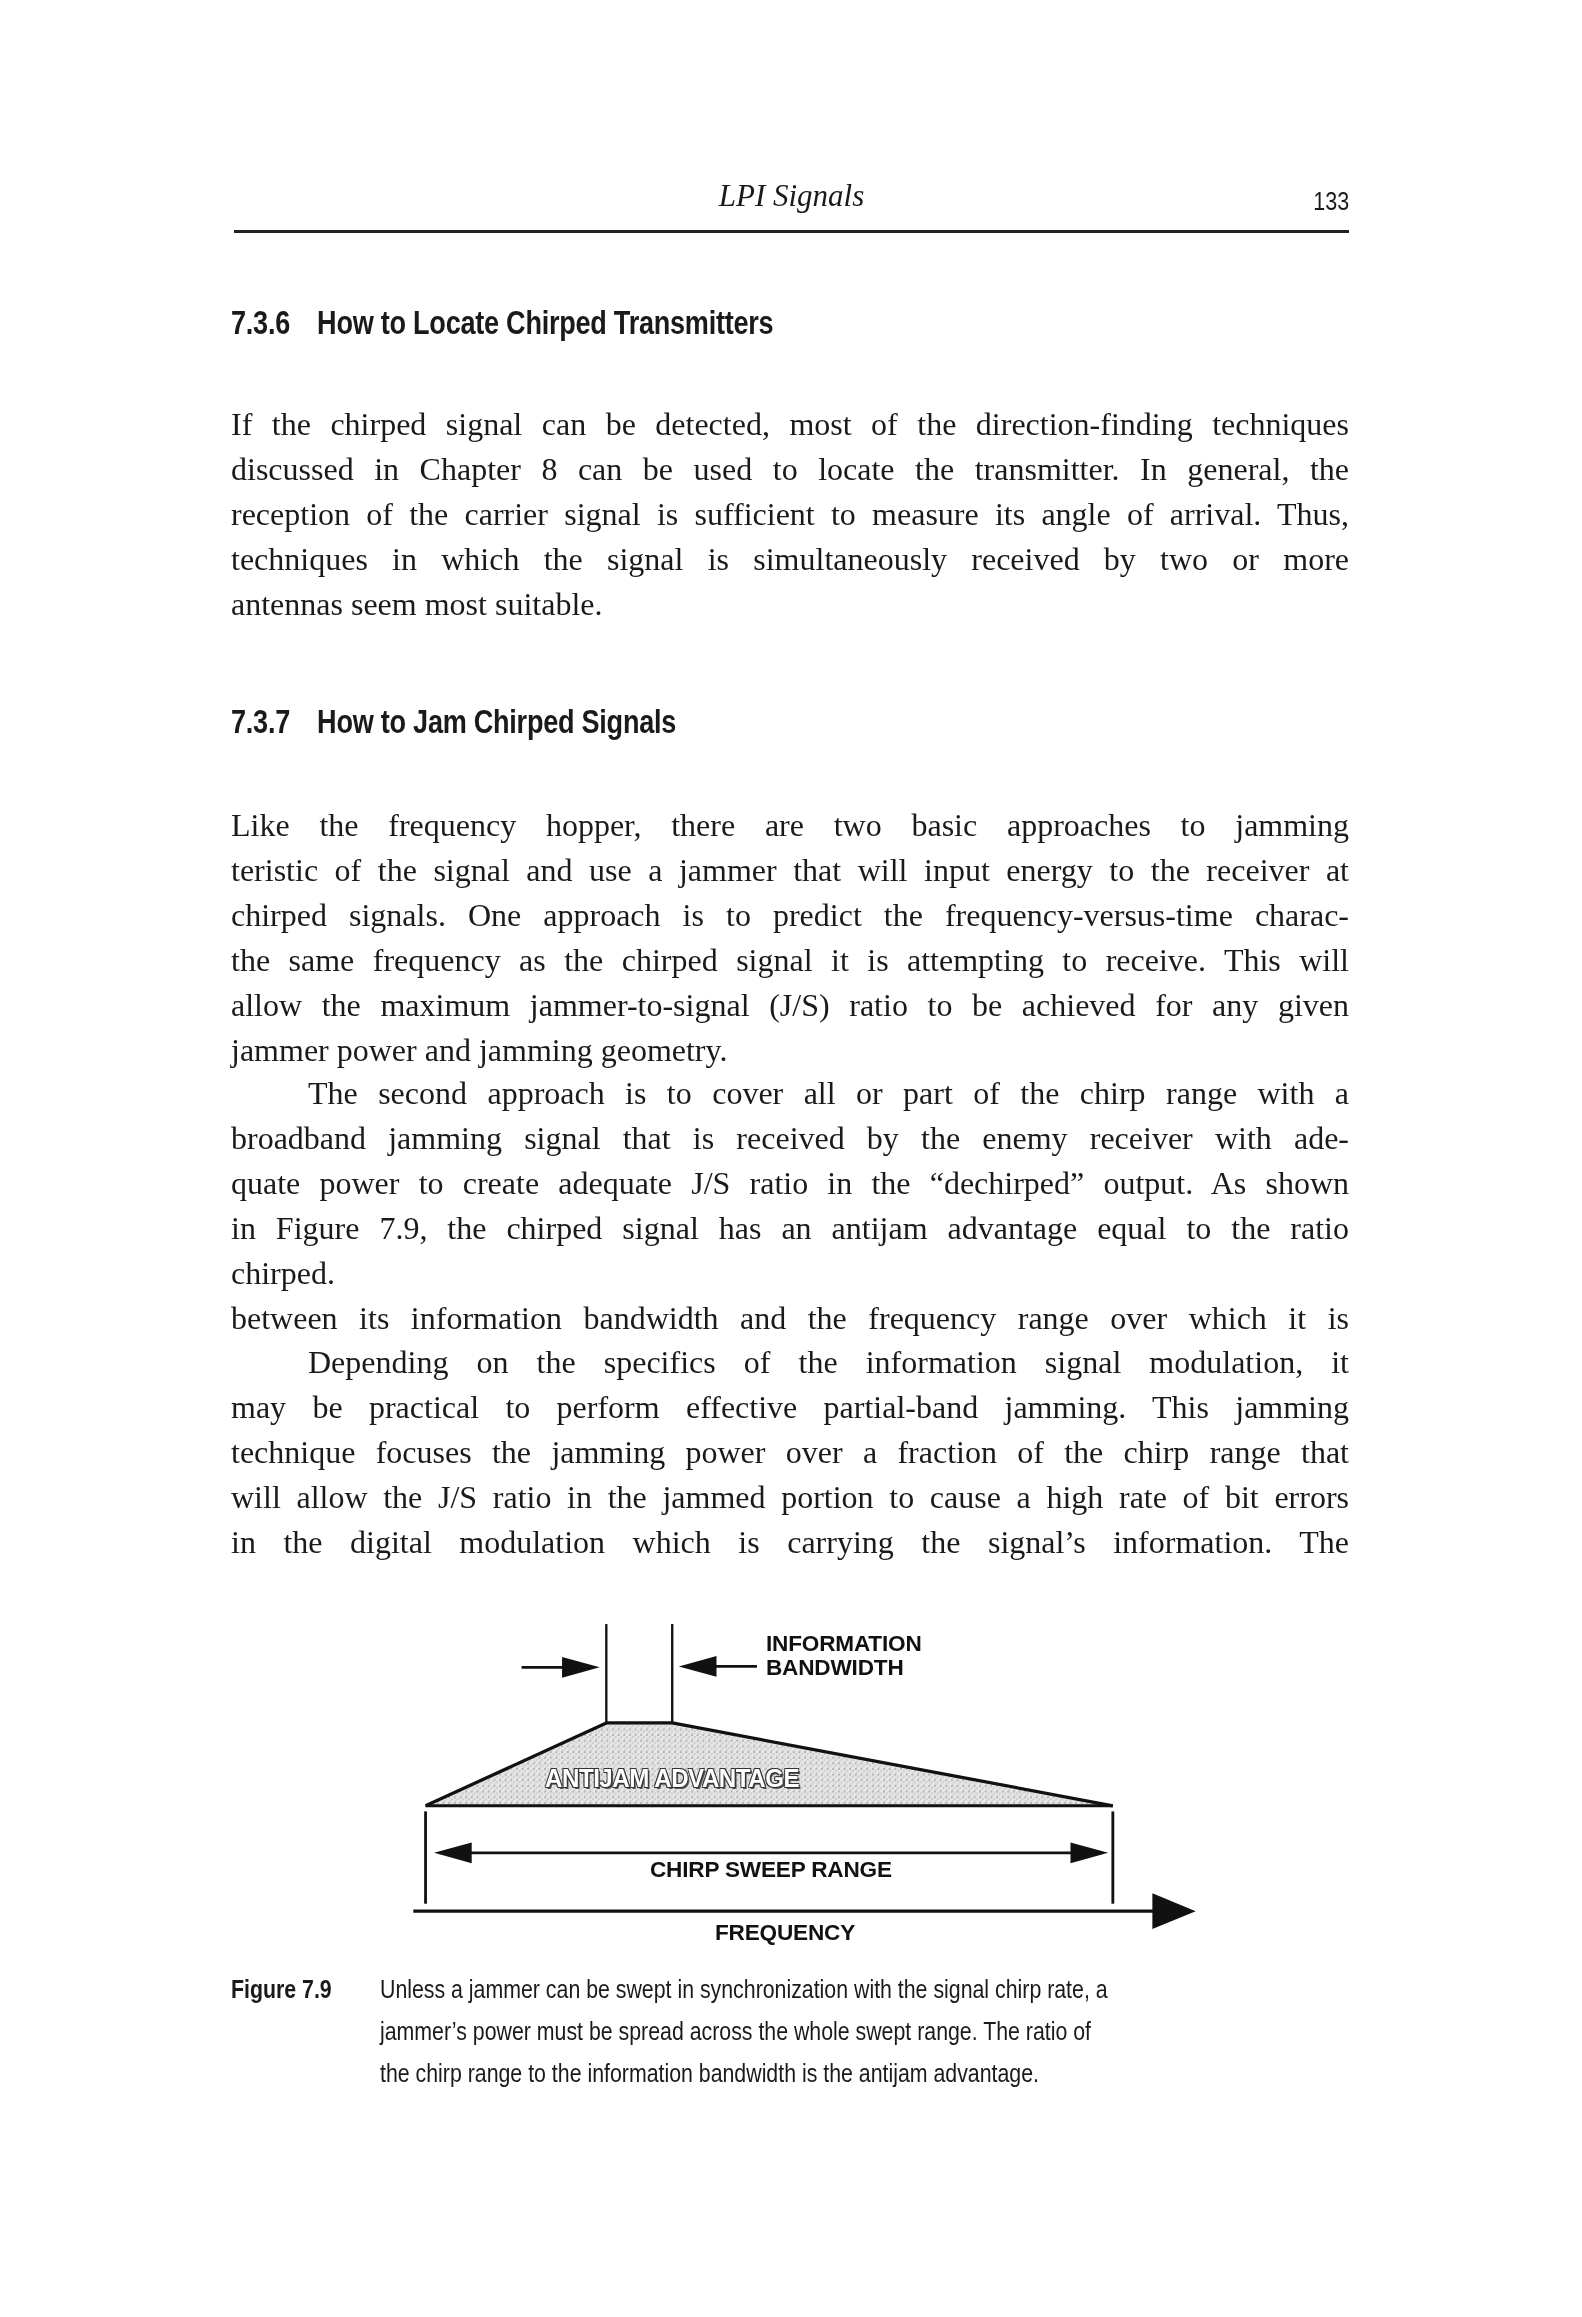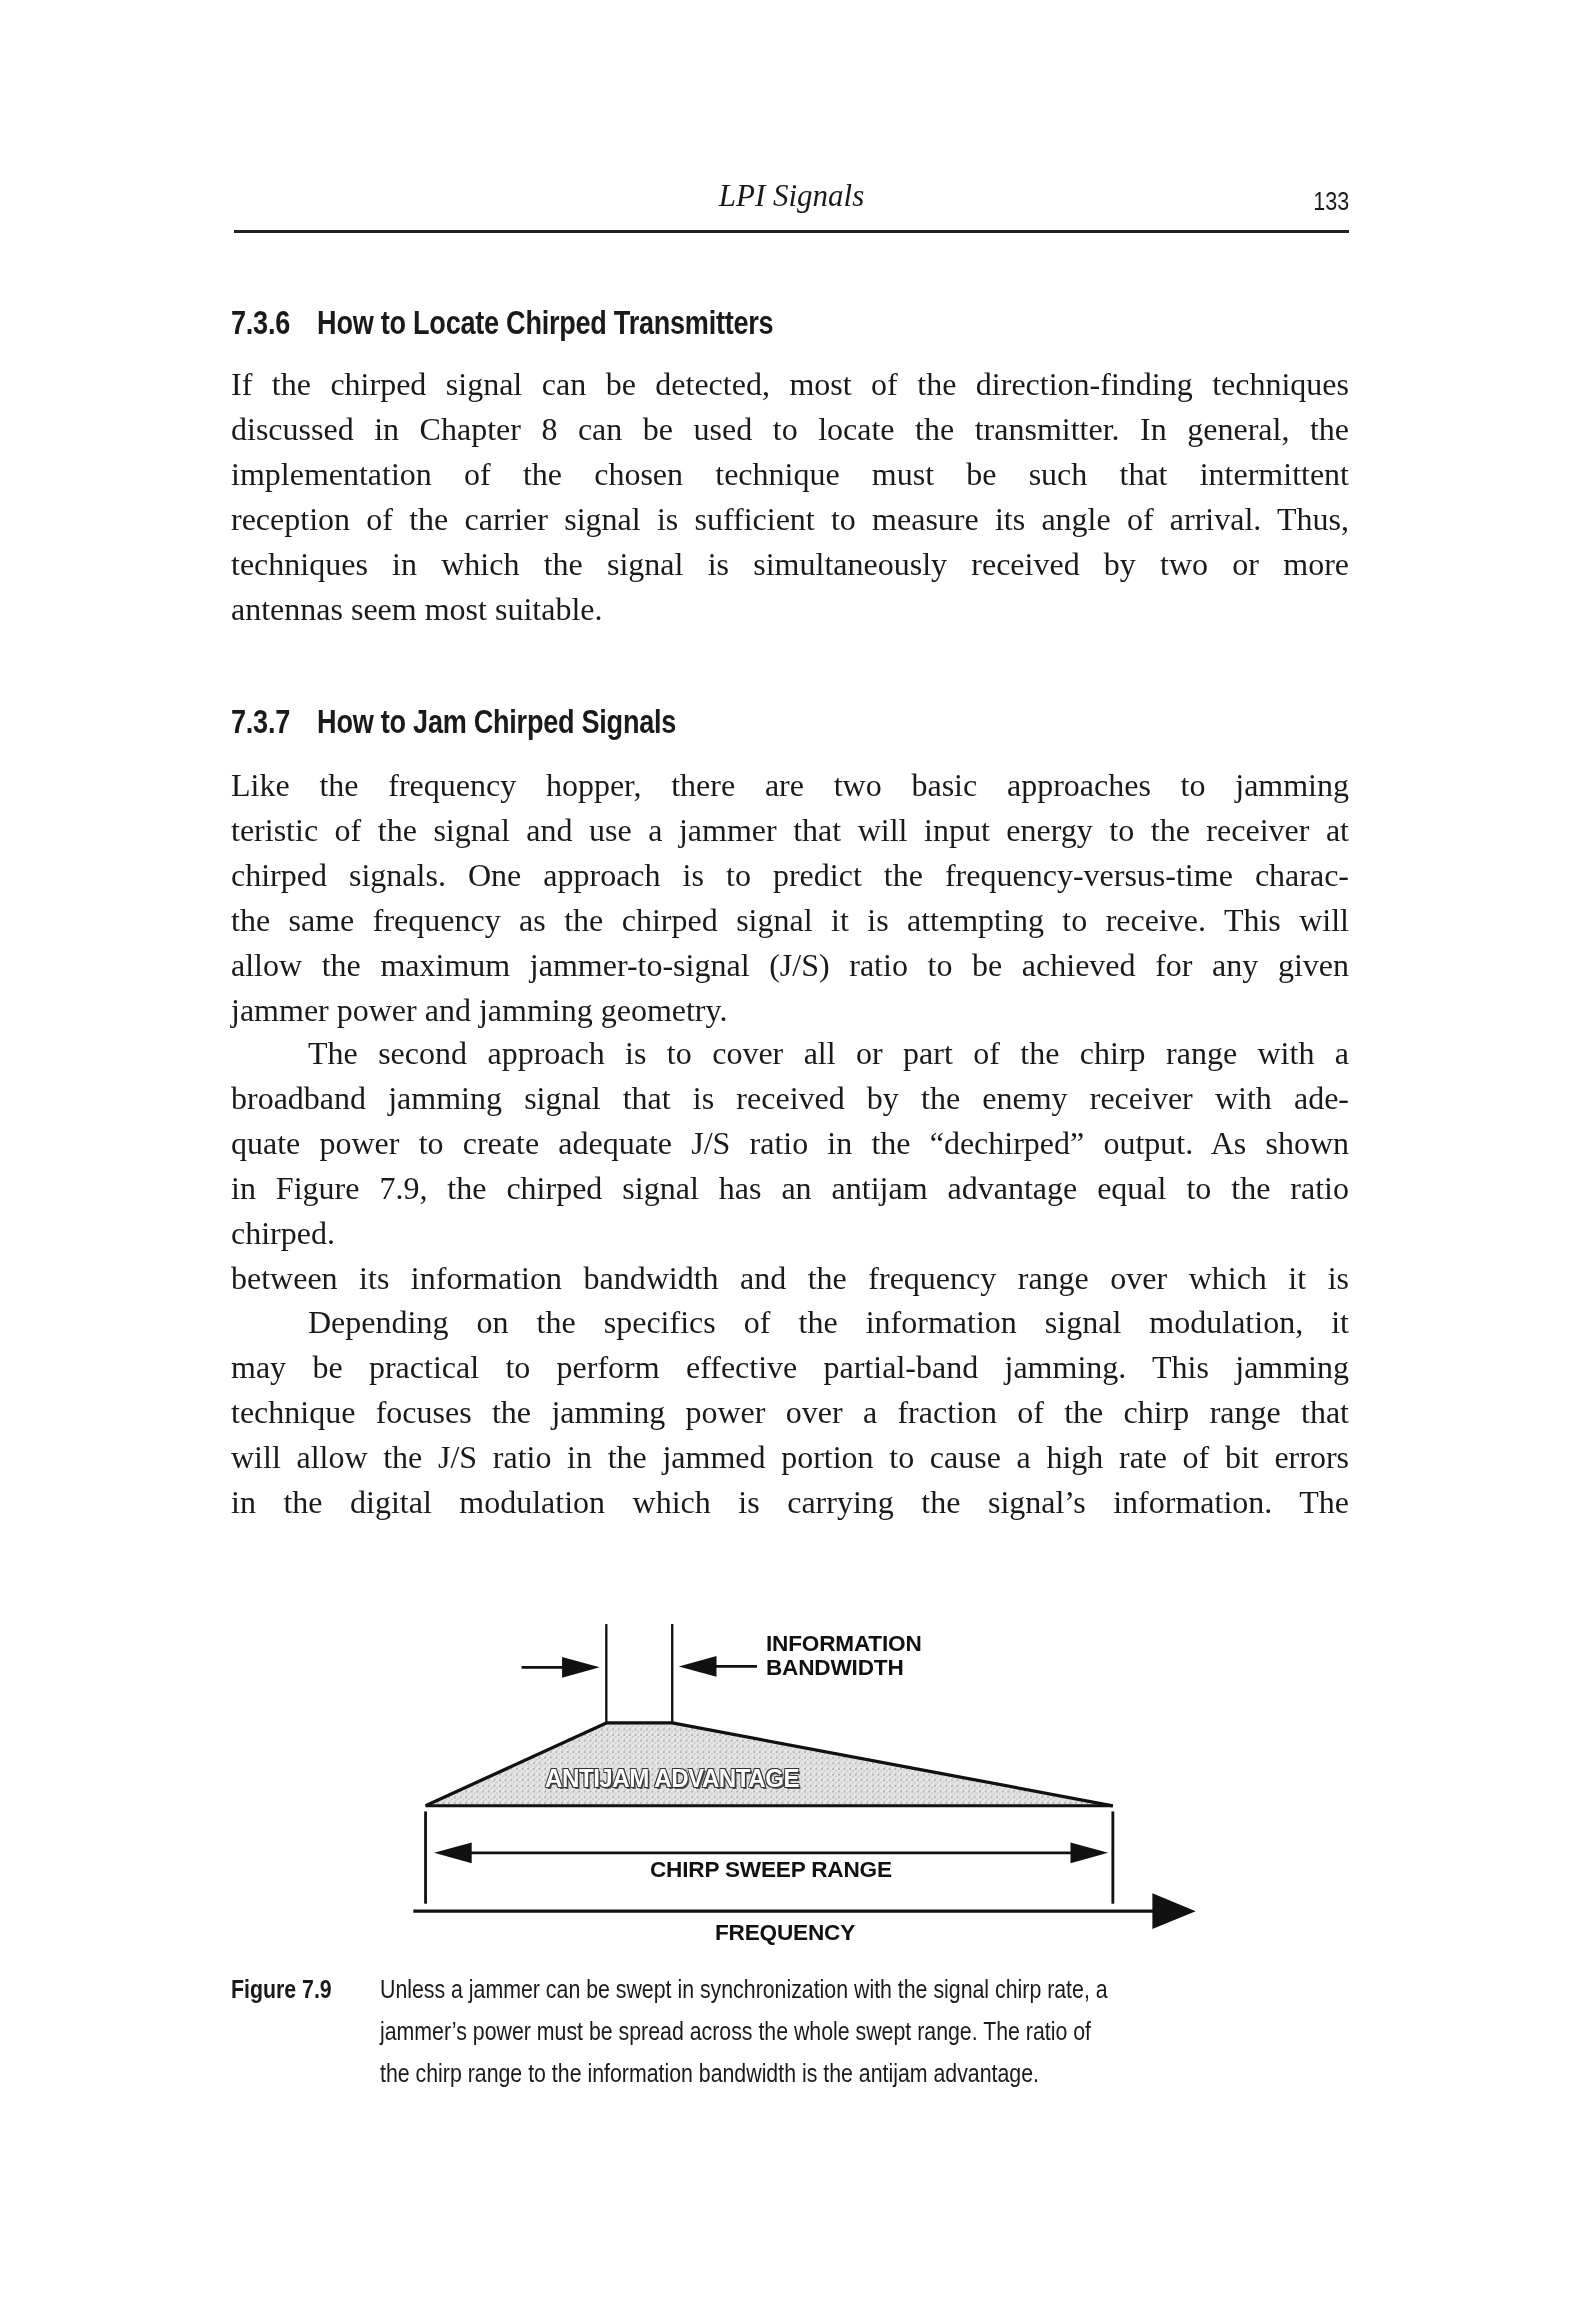--- a/index.html
+++ b/index.html
@@ -8,21 +8,21 @@
   .running-head { position: absolute; left: 234px; top: 177px; width: 1115px; height: 47px; }
   .running-title { position: absolute; left: 0; width: 1115px; text-align: center; top: 0;
     font-family: "Liberation Serif", "DejaVu Serif", serif; font-style: italic; font-size: 31px; line-height: 38px; }
   .page-number { position: absolute; right: 0; top: 7.5px;
     font-family: "Liberation Sans", "DejaVu Sans", sans-serif; font-size: 25.4px; line-height: 32px; transform: scaleX(0.85); transform-origin: right center; }
   .head-rule { position: absolute; left: 234px; top: 230px; width: 1115px; height: 2.8px; background: #222; }
   .section-heading { position: absolute; left: 231px; font-family: "Liberation Sans", "DejaVu Sans", sans-serif;
     font-weight: bold; font-size: 33px; line-height: 40px; white-space: nowrap; transform: scaleX(0.82); transform-origin: left center; letter-spacing: -0.3px; }
   .section-heading .num { display: inline-block; width: 105px; }
   .para { position: absolute; left: 231px; width: 1118px;
-    font-family: "Liberation Serif", "DejaVu Serif", serif; font-size: 32px; line-height: 45px; text-align: justify; text-align-last: left; }
+    font-family: "Liberation Serif", "DejaVu Serif", serif; font-size: 32px; line-height: 45px; text-align: justify; text-align-last: left; margin-top: 40px; }
   .para .line { display: block; text-align: justify; text-align-last: justify; white-space: nowrap; }
   .para .line.last { text-align-last: left; }
   .para .line.indent { text-indent: 77px; }
   .figure { position: absolute; left: 13px; top: 0; width: 1583px; height: 2317px; pointer-events: none; border-radius: 18px; }
   .fig-label { position: absolute; font-family: "Liberation Sans", "DejaVu Sans", sans-serif; font-weight: bold; font-size: 22.6px; line-height: 24.5px; color: #111; white-space: nowrap; letter-spacing: -0.2px; }
   .antijam-label { position: absolute; font-family: "Liberation Sans", "DejaVu Sans", sans-serif; font-weight: bold; font-size: 25.4px; color: #fff; white-space: nowrap;
     text-shadow: -0.9px -0.9px 0 #333, 0.9px -0.9px 0 #333, -0.9px 0.9px 0 #333, 0.9px 0.9px 0 #333, 1.9px 1.9px 0 #555; letter-spacing: -0.5px; transform: scaleX(0.95); transform-origin: left center; }
   .caption { position: absolute; left: 231px; top: 1968px; width: 1121px; font-family: "Liberation Sans", "DejaVu Sans", sans-serif; font-size: 26px; line-height: 42px; }
   .caption .cap-label { position: absolute; left: 0; top: 0; font-weight: bold; transform: scaleX(0.82); transform-origin: left center; white-space: nowrap; }
   .caption .cap-text { position: absolute; left: 149px; top: 0; width: 1224px; transform: scaleX(0.82); transform-origin: left top; }
@@ -39,21 +39,20 @@
   </div>
   <div class="head-rule"></div>
 
   <div class="section-heading" style="top:303px;">
     <span class="num">7.3.6</span><span>How to Locate Chirped Transmitters</span>
   </div>
 
   <div class="para" style="top:362px;">
     <span class="line">If the chirped signal can be detected, most of the direction-finding techniques</span>
     <span class="line">discussed in Chapter 8 can be used to locate the transmitter. In general, the</span>
-    <span class="line">implementation of the chosen technique must be such that intermittent</span>
     <span class="line">reception of the carrier signal is sufficient to measure its angle of arrival. Thus,</span>
     <span class="line">techniques in which the signal is simultaneously received by two or more</span>
     <span class="line last">antennas seem most suitable.</span>
   </div>
 
   <div class="section-heading" style="top:702px;">
     <span class="num">7.3.7</span><span>How to Jam Chirped Signals</span>
   </div>
 
   <div class="para" style="top:763px;">

